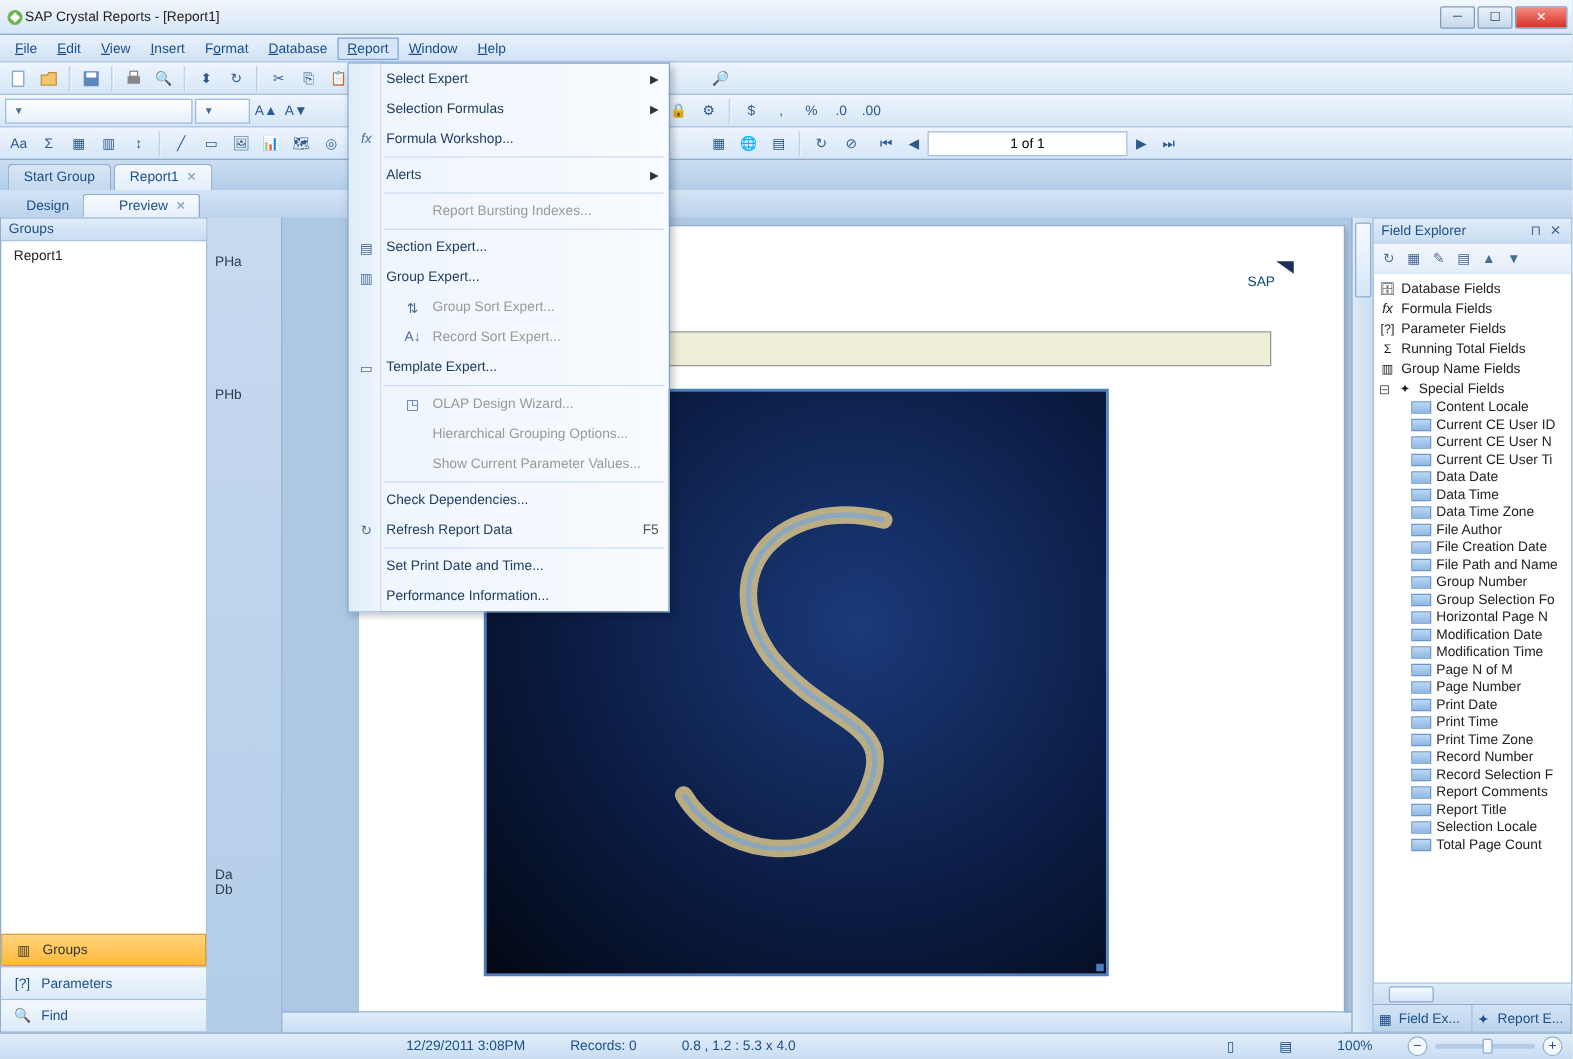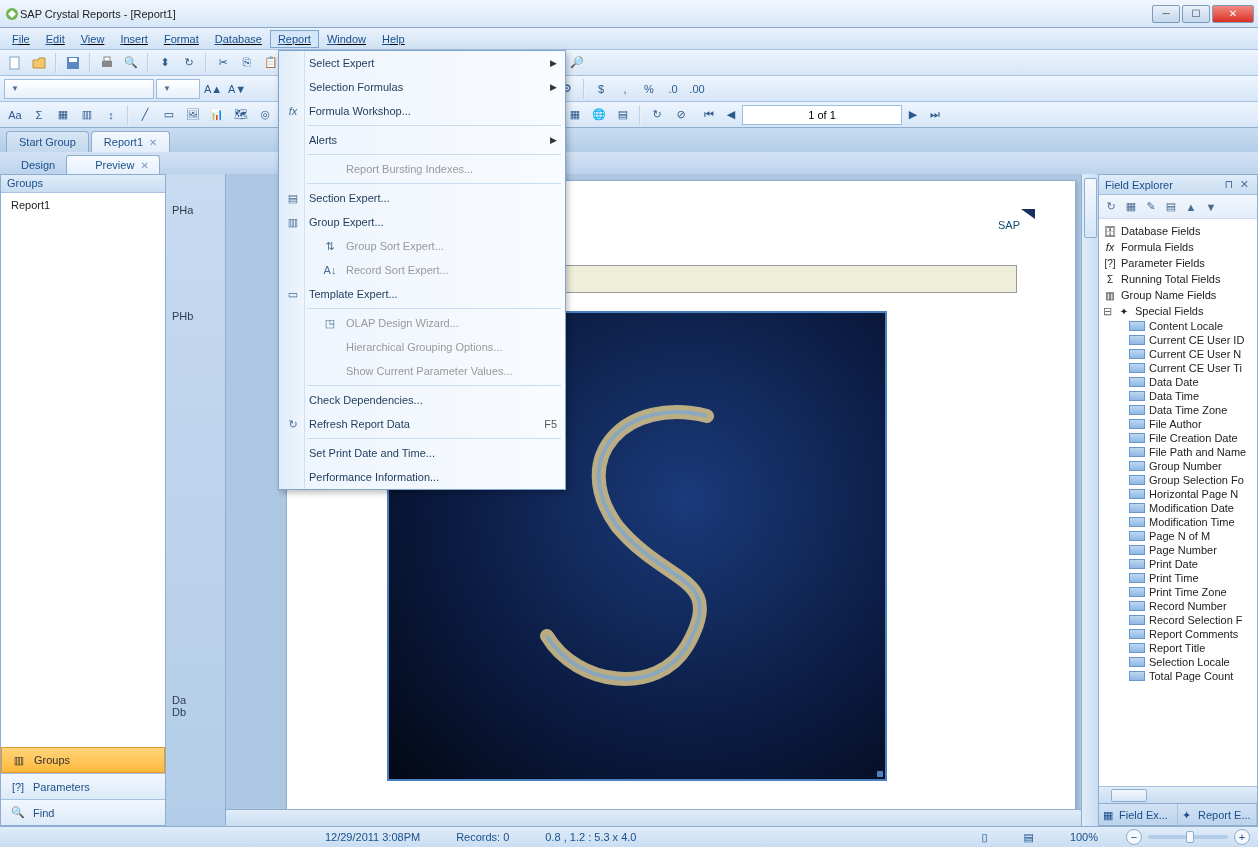--- a/index.html
+++ b/index.html
@@ -6,21 +6,21 @@
 body { width: 1258px; height: 847px; background: #b8d1e8; overflow: hidden; position: relative; }
 
 
 .titlebar { height: 28px; background: linear-gradient(#f2f7fd, #d6e6f7); display: flex; align-items: center; padding: 0 4px; border-bottom: 1px solid #8ba8c8; }
 .titlebar .title { flex: 1; color: #222; }
 .titlebar .winbtns { display: flex; gap: 2px; }
 .titlebar .winbtn { width: 28px; height: 18px; background: linear-gradient(#eaf1fa,#c5d8ed); border: 1px solid #7c9bbd; border-radius: 2px; display:flex;align-items:center;justify-content:center; color:#2c3e50; font-size:10px;}
 .titlebar .winbtn.close { background: linear-gradient(#f28b82,#d93025); color:#fff; width:42px;}
 
 
-.menubar { height: 22px; background: linear-gradient(#e9f2fc,#d0e2f5); display: flex; align-items: center; padding: 0 4px; border-bottom:1px solid #a8c1de;text-decoration:underline;}
+.menubar { height: 22px; background: linear-gradient(#e9f2fc,#d0e2f5); display: flex; align-items: center; padding: 0 4px; border-bottom:1px solid #a8c1de;}
 .menubar .item { padding: 3px 8px; color: #1b4f8a; cursor: default; }
 .menubar .item u { text-decoration: underline; }
 .menubar .item.open { background:#d5e6f9; border:1px solid #7fa6d1; padding:2px 7px;}
 
 
 .toolbar { height: 26px; background: linear-gradient(#eef5fd,#d6e6f7); display:flex; align-items:center; padding:0 4px; gap:2px; border-bottom:1px solid #a8c1de;}
 .tbsep { width:2px; height:20px; background: linear-gradient(to right,#a8c1de,#fff); margin:0 3px;}
 .tbbtn { width:22px; height:22px; display:flex;align-items:center;justify-content:center; border:1px solid transparent; border-radius:2px; color:#2c5a8c;}
 .tbdrop { height:20px; border:1px solid #9cbce0; background:linear-gradient(#fff,#e8f0fa); display:flex;align-items:center;padding:0 3px; gap:3px;}
 .tbdrop .arr { font-size:8px; color:#4a6d94;}
@@ -77,21 +77,21 @@
 .rightpane .tree .node .ic { width:14px;height:14px; display:inline-flex;align-items:center;justify-content:center; font-size:10px;}
 .rightpane .tree .child { padding-left:28px; display:flex;align-items:center;gap:4px; padding-top:1px;padding-bottom:1px; white-space:nowrap;}
 .rightpane .tree .child .blu { width:16px;height:10px; background:linear-gradient(#bcd8f5,#8fb8e3); border:1px solid #6b97c8; display:inline-block;}
 .rightpane .sch2 { height:17px; background:linear-gradient(#e0ecf9,#c9ddf2); border-top:1px solid #a8c1de; position:relative;}
 .rightpane .sch2 .thumb { position:absolute; left:12px; top:2px; width:36px; height:13px; background:linear-gradient(#f5f9fe,#d6e6f7); border:1px solid #8fadce; border-radius:2px;}
 .rightpane .bottabs { height:22px; background:linear-gradient(#d3e3f5,#bcd3ec); display:flex; border-top:1px solid #8fadce;}
 .rightpane .bottabs .bt { flex:1; display:flex;align-items:center; gap:4px; padding:0 4px; color:#1b4f8a; border-right:1px solid #a8c1de;}
 .rightpane .bottabs .bt .ic { width:12px;height:12px;}
 
 
-.dropdown { position:absolute; left:278px; top:50px; width:288px; background:linear-gradient(to right,#eef5fd,#f8fbff); border:1px solid #7fa6d1; box-shadow:2px 3px 6px rgba(0,0,0,0.25); z-index:100;}
+.dropdown { position:absolute; left:278px; top:50px; width:258px; background:linear-gradient(to right,#eef5fd,#f8fbff); border:1px solid #7fa6d1; box-shadow:2px 3px 6px rgba(0,0,0,0.25); z-index:100;}
 .dropdown .mi { height:24px; display:flex; align-items:center; padding:0 8px 0 30px; position:relative; color:#1b3a5c;}
 .dropdown .mi.disabled { color:#999;margin-left:37px;}
 .dropdown .mi .ic { position:absolute; left:6px; width:16px; text-align:center; color:#4a6d94;}
 .dropdown .mi .arr { margin-left:auto; font-size:9px; color:#333;}
 .dropdown .mi .sc { margin-left:auto; color:#555;}
 .dropdown .sep { height:1px; background:#cbdcef; margin:2px 4px 2px 28px;}
 .dropdown .iconstrip { position:absolute; left:0;top:0;bottom:0;width:26px; background:linear-gradient(to right,#e0ecf9,#eef5fd); border-right:1px solid #d0e0f2;}
 
 
 .statusbar { position:absolute; bottom:0; left:0; right:0; height:21px; background:linear-gradient(#e0ecf9,#c9ddf2); border-top:1px solid #8fadce; display:flex; align-items:center; color:#1b4f8a; padding:0 8px; gap:20px;}

